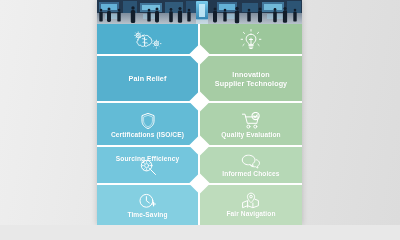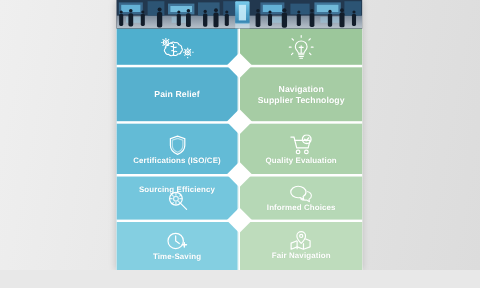--- a/index.html
+++ b/index.html
@@ -289,21 +289,21 @@
     <div class="diamond" id="dia-1"></div>
 
     <div class="row" id="row-2">
       <div class="half left" style="background:#56B0CE">
         <div class="label">
           <span>Pain Relief</span><br>
         </div>
       </div>
       <div class="half right" style="background:#A6CCA4">
         <div class="label">
-          <span>Navigation</span><br>
+          <span>Innovation</span><br>
           <span>Supplier Technology</span>
         </div>
       </div>
     </div>
 
     <div class="gap" id="gap-2"></div>
     <div class="diamond" id="dia-2"></div>
 
     <div class="row stack" id="row-3">
       <div class="half left" style="background:#63BBD6">

